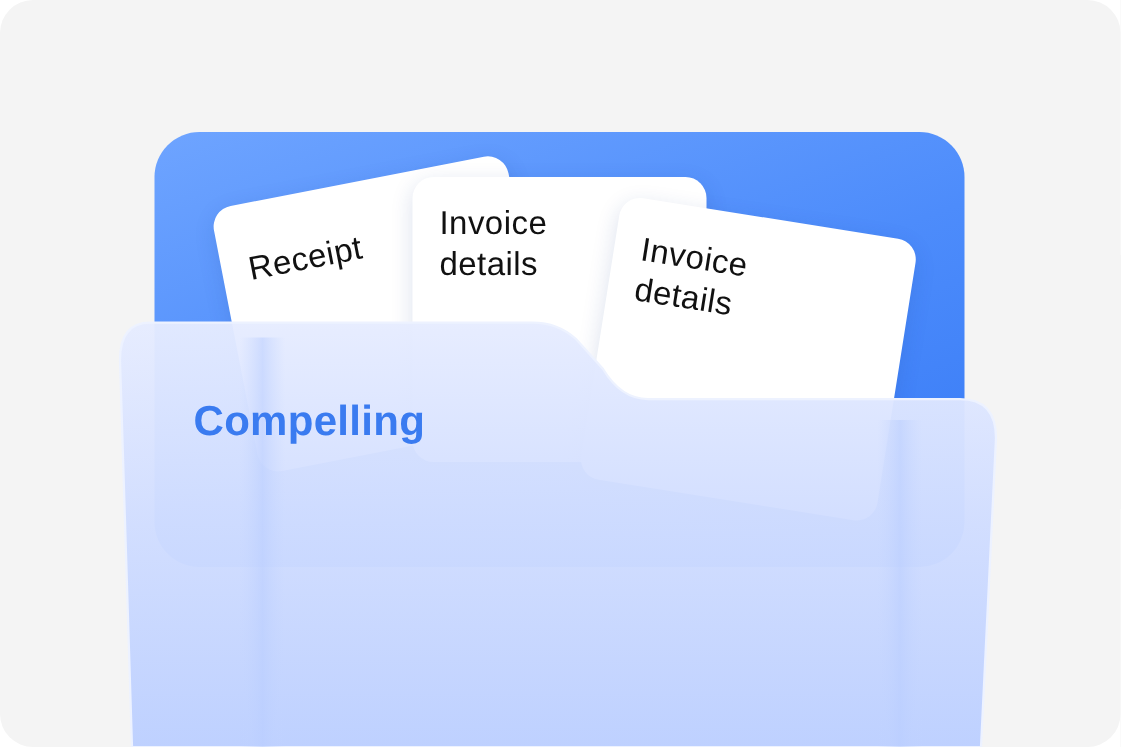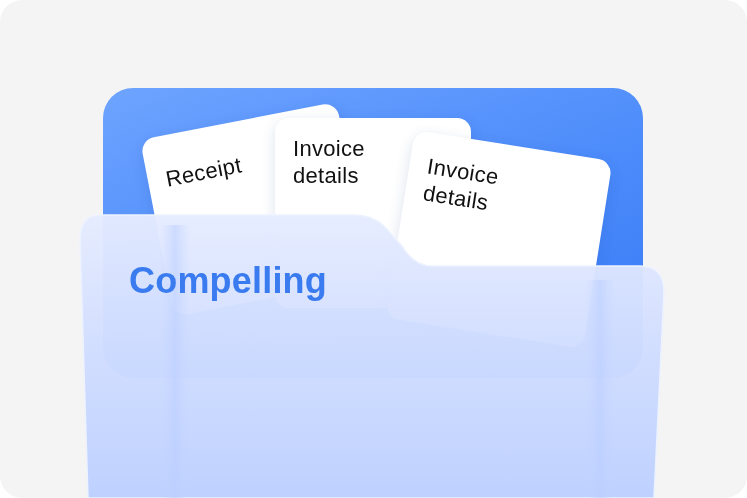--- a/index.html
+++ b/index.html
@@ -9,21 +9,21 @@
     background:linear-gradient(160deg,#6ea4ff 0%,#4d8cfb 50%,#3579f6 100%); }
   .card { position:absolute; background:#ffffff; border-radius:14px; box-shadow:0 4px 14px rgba(30,60,140,0.15); }
   .card-text { position:absolute; color:#111; font-size:22px; line-height:27px; letter-spacing:0.3px; }
   .card-receipt { left:140px; top:140px; width:200px; height:180px; transform:rotate(-11deg); transform-origin:left top; }
   .card-receipt .card-text { left:18px; top:30px; }
   .card-shipping { left:275px; top:118px; width:196px; height:190px; }
   .card-shipping .card-text { left:18px; top:17px; }
   .card-invoice { left:415px; top:130px; width:200px; height:190px; transform:rotate(9deg); transform-origin:left top; }
   .card-invoice .card-text { left:18px; top:20px; }
   .folder-front { position:absolute; left:0; top:0; width:747px; height:498px; pointer-events:none; }
-  .front-title { position:absolute; left:129px; top:258px; color:#3a7bf0; font-size:36px; line-height:46px; font-weight:bold; letter-spacing:0.2px; }
+  .front-title { position:absolute; left:129px; top:258px; color:#3a7bf0; font-size:28px; line-height:46px; font-weight:bold; letter-spacing:0.2px; }
   .front-title span { display:block; }
   .front-title span.l2 { padding-left:5px; }
 </style>
 </head>
 <body>
 
 <div class="canvas">
   <div class="folder-back"></div>
 
   <div class="card card-receipt">

